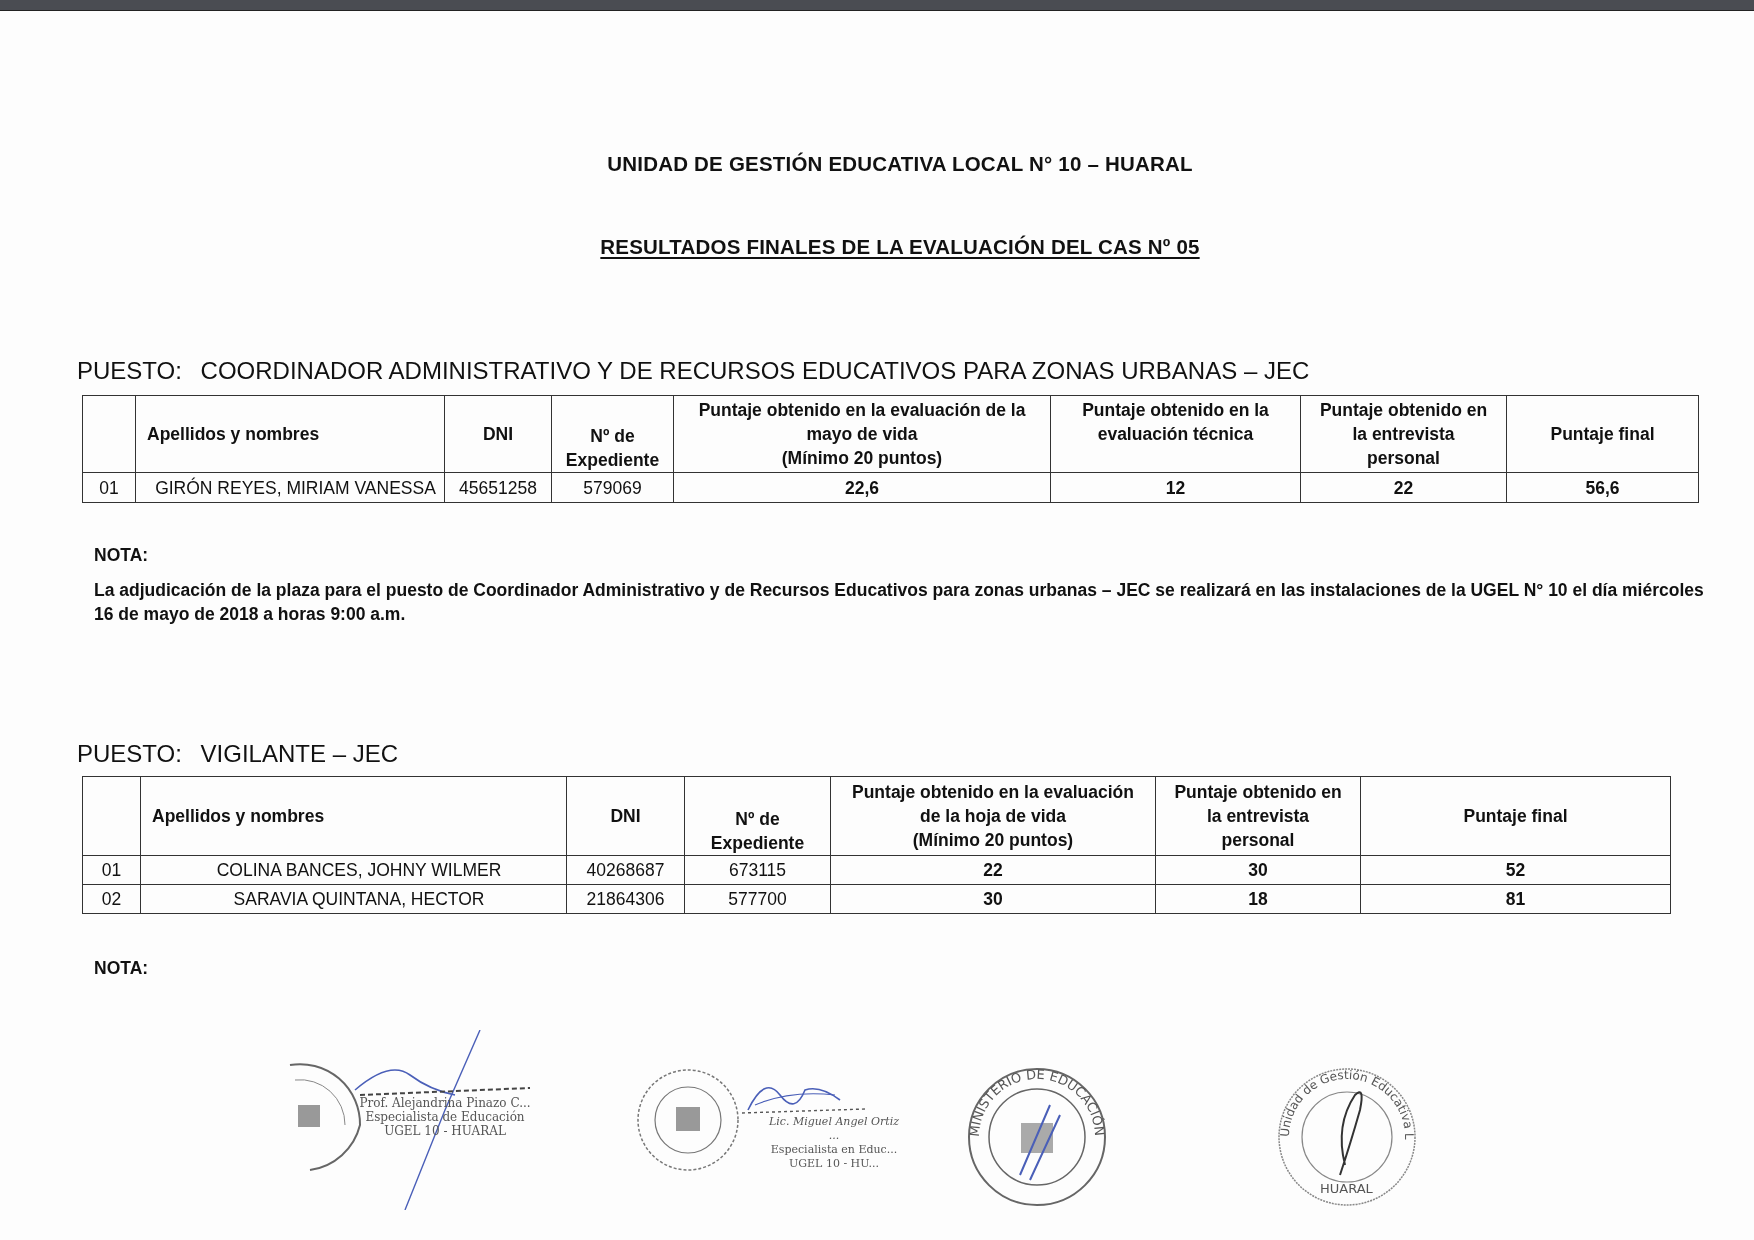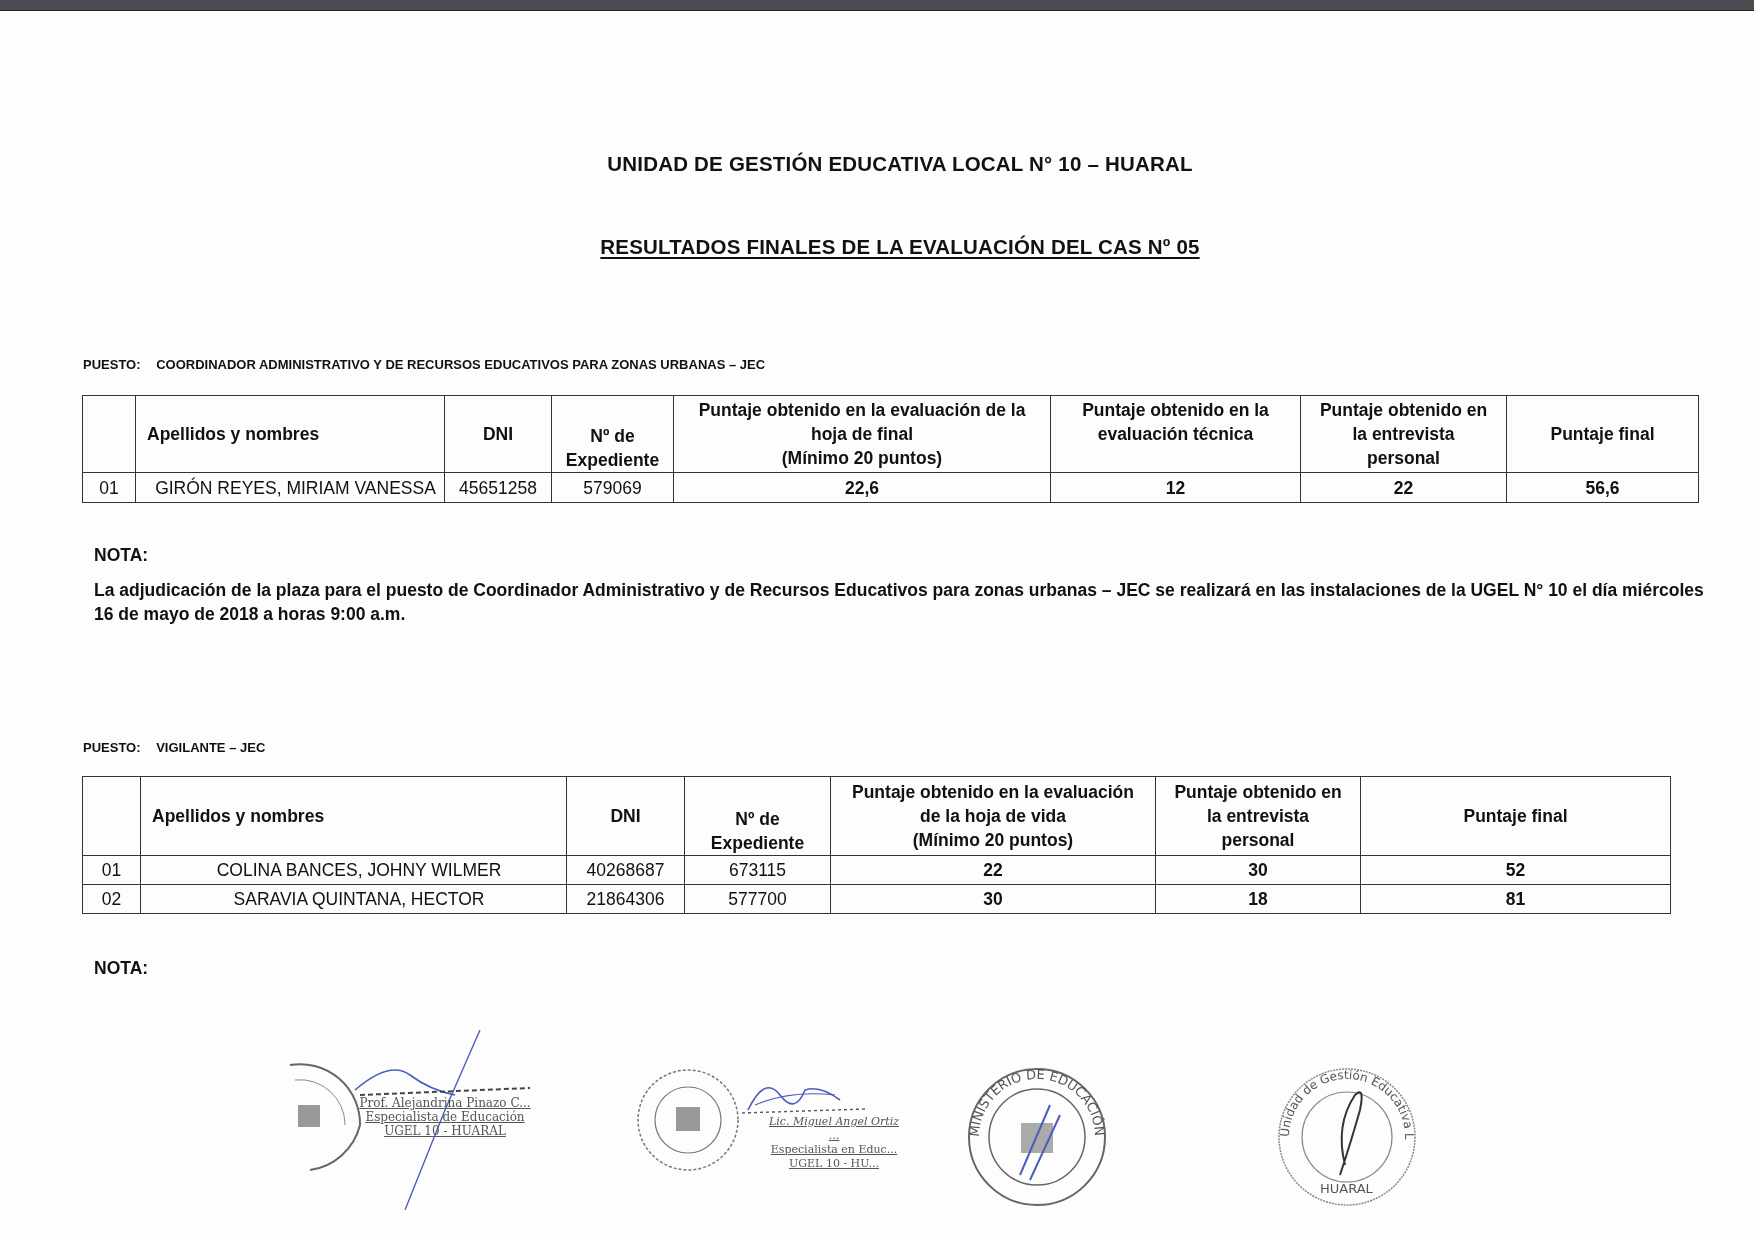--- a/index.html
+++ b/index.html
@@ -8,21 +8,21 @@
     background: #fdfdfd; color: #111;
     font-family: "Liberation Sans", "DejaVu Sans", sans-serif;
   }
   .scan-bar { position: absolute; left: 0; top: 0; width: 1754px; height: 10px; background: #4a4c52; }
   .scan-bar::after { content: ""; position: absolute; left: 0; right: 0; bottom: -1px; height: 1px; background: #222; }
 
   .title { position: absolute; left: 0; width: 1800px; text-align: center; font-weight: bold; font-size: 20.5px; letter-spacing: 0.2px; }
   .t1 { top: 152px; }
   .t2 { top: 235px; text-decoration: underline; text-underline-offset: 3px; }
 
-  .puesto { position: absolute; left: 83px; font-weight: bold; font-size: 13px; }
+  .puesto { position: absolute; left: 77px; font-weight: normal; font-size: 24px; }
   .puesto .lbl { margin-right: 12px; }
 
   table.res { position: absolute; border-collapse: collapse; font-size: 17.5px; }
   table.res td, table.res th { border: 1.5px solid #333; padding: 0; text-align: center; vertical-align: middle; line-height: 24px; }
   table.res th { font-weight: bold; }
   table.res th.name-h { text-align: left; padding-left: 11px; }
   table.res td.name { text-align: center; padding-left: 11px; }
   table.res td.bold { font-weight: bold; }
 
   #tbl1 { left: 82px; top: 395px; }
@@ -33,21 +33,21 @@
   #tbl2 tr.head { height: 79px; }
   #tbl2 tr.row { height: 29px; }
 
   .nota { position: absolute; left: 83px; font-size: 17.5px; font-weight: bold; line-height: 24px; }
   .nota p { margin: 11px; }
   #nota1 { top: 532px; width: 1640px; }
   #nota2 { top: 945px; width: 1640px; }
 
   .sig { position: absolute; }
   .stamp-text { font-family: "DejaVu Sans", sans-serif; fill: #555; }
-  .sig-lines { position: absolute; font-size: 12px; color: #555; line-height: 14px; text-align: center; font-family: "DejaVu Serif", serif; text-decoration: underline; }
+  .sig-lines { position: absolute; font-size: 12px; color: #555; line-height: 14px; text-align: center; font-family: "DejaVu Serif", serif; }
 </style>
 </head>
 <body>
 
 <div class="scan-bar"></div>
 
 <div class="title t1">UNIDAD DE GESTIÓN EDUCATIVA LOCAL N° 10 – HUARAL</div>
 <div class="title t2">RESULTADOS FINALES DE LA EVALUACIÓN DEL CAS Nº 05</div>
 
 <div class="puesto" style="top:357px;">
@@ -70,21 +70,21 @@
       <tr class="head">
     <th></th>
     <th class="name-h">Apellidos  y  nombres</th>
     <th>DNI</th>
     <th style="vertical-align:bottom;">
       <span>Nº de</span><br>
       <span>Expediente</span>
     </th>
     <th>
       <span>Puntaje obtenido en la evaluación de la</span><br>
-      <span>hoja de final</span><br>
+      <span>mayo de vida</span><br>
       <span>(Mínimo 20 puntos)</span>
     </th>
     <th style="vertical-align:top; padding-top:2px;">
       <span>Puntaje obtenido en la</span><br>
       <span>evaluación técnica</span>
     </th>
     <th>
       <span>Puntaje obtenido en</span><br>
       <span>la entrevista</span><br>
       <span>personal</span>

